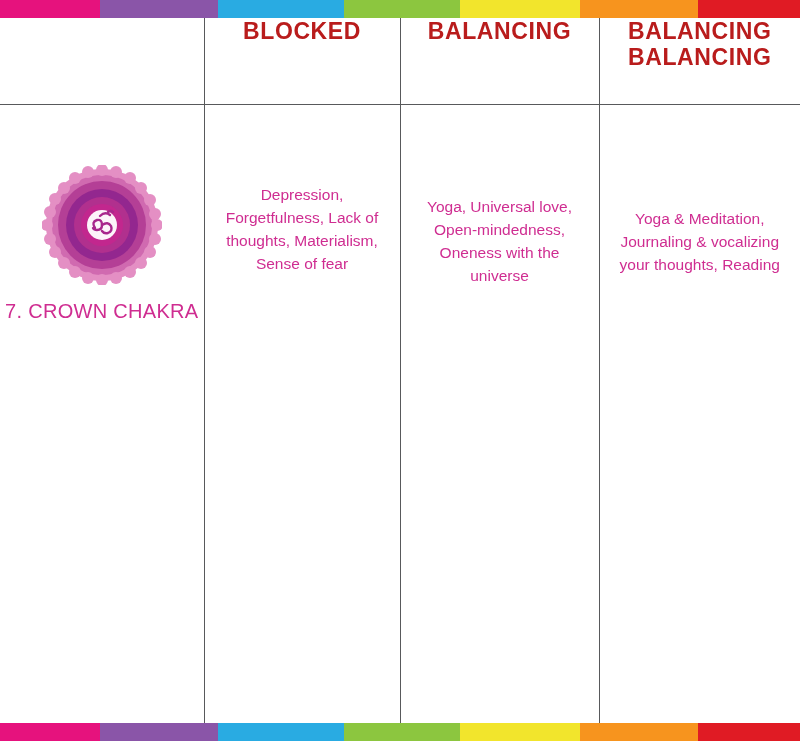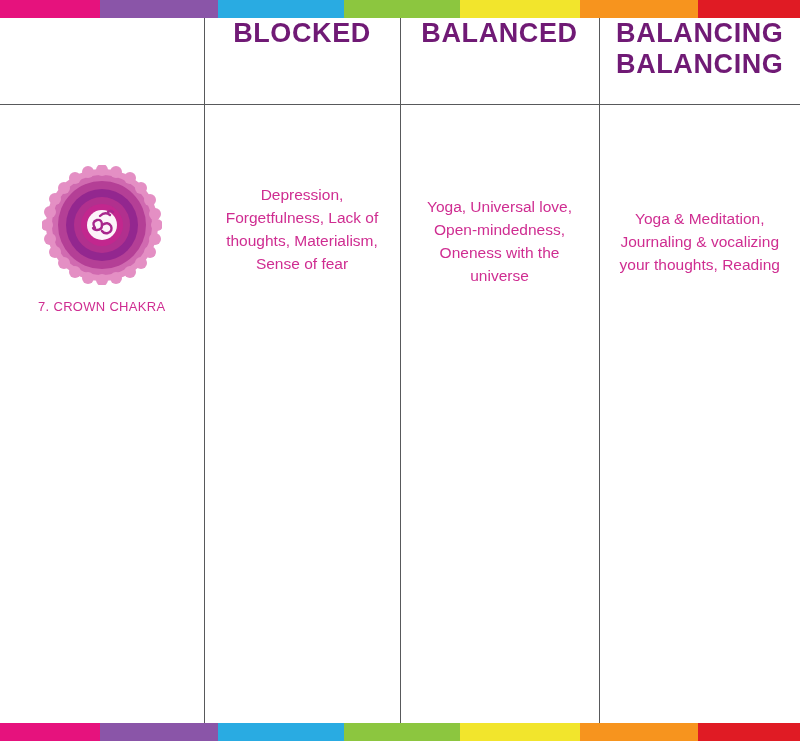--- a/index.html
+++ b/index.html
@@ -54,23 +54,23 @@
   .col-chakra { width: 204px; }
   .col-blocked { width: 196px; }
   .col-balanced { width: 199px; }
   .col-activities { width: 201px; }
 
   
   tr.header-row { height: 86px; }
   .hdr-cell {
     text-align: center;
     vertical-align: middle;
-    font-size: 27px;
+    font-size: 23px;
     font-weight: bold;
-    color: #701a75;
+    color: #b91c1c;
     letter-spacing: 0.6px;
     line-height: 1.15;
     padding: 0 6px;
     box-sizing: border-box;
   }
   .hdr-cell.empty { }
   
   .v-left { border-left: 1.6px solid #58595b; }
   .h-bottom { border-bottom: 1.6px solid #58595b; }
 
@@ -82,21 +82,21 @@
   }
 
   .chakra-cell-inner {
     display: flex;
     flex-direction: column;
     align-items: center;
     padding-top: 60px;
   }
   .chakra-name {
     margin-top: 14px;
-    font-size: 13px;
+    font-size: 20px;
     color: #cf2d91;
     text-align: center;
     line-height: 1.25;
     letter-spacing: 0.3px;
   }
   .text-cell-inner {
     padding: 78px 14px 0 14px;
     font-size: 15.5px;
     line-height: 1.5;
     color: #cf2d91;
@@ -132,21 +132,21 @@
       <colgroup>
         <col class="col-chakra">
         <col class="col-blocked">
         <col class="col-balanced">
         <col class="col-activities">
       </colgroup>
       <tbody>
           <tr class="header-row">
         <th class="hdr-cell empty h-bottom"></th>
         <th class="hdr-cell v-left h-bottom">BLOCKED</th>
-        <th class="hdr-cell v-left h-bottom">BALANCED</th>
+        <th class="hdr-cell v-left h-bottom">BALANCING</th>
         <th class="hdr-cell v-left h-bottom">BALANCING BALANCING</th>
       </tr>
       <tr class="body-row">
         <td class="body-cell">
           <div class="chakra-cell-inner">
             <span>
               <svg class="mandala" viewBox="0 0 120 120" xmlns="http://www.w3.org/2000/svg" aria-hidden="true">
                 <g>
 
                   <g fill="#e48fc4">

